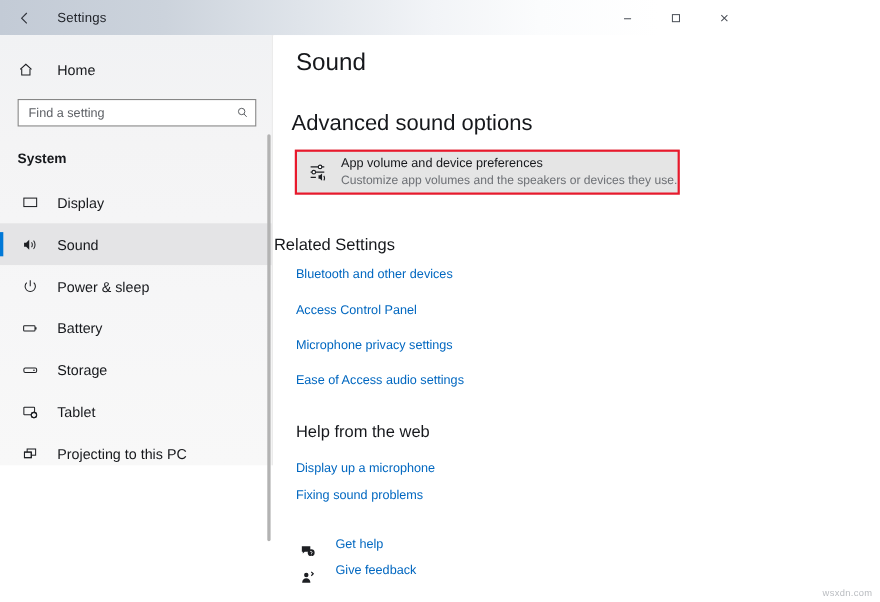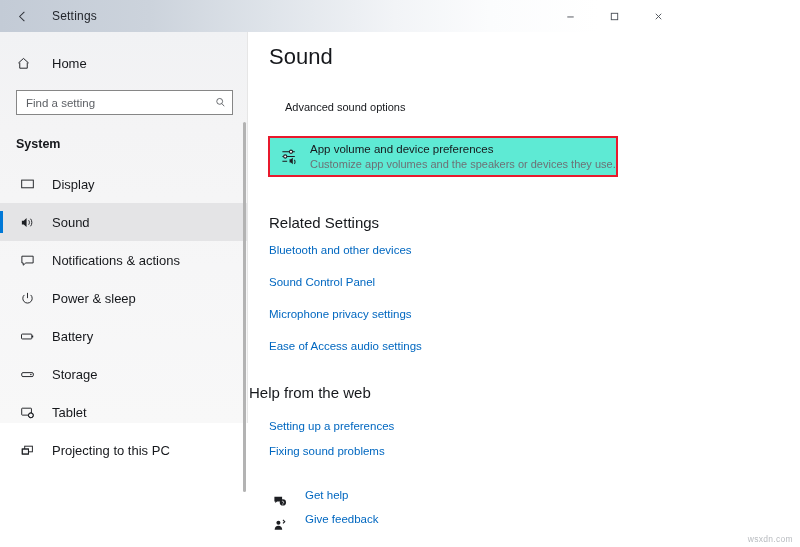--- a/index.html
+++ b/index.html
@@ -161,70 +161,70 @@
 
   .page-title {
     font-size: 22px;
     color: #16181c;
     padding-left: 20px;
     margin-top: 12px;
     font-weight: normal;
   }
 
   .section-head {
-    font-size: 11px;
-    color: #16181c;
-    padding-left: 36px;
+    font-size: 20px;
+    color: #16181c;
+    padding-left: 16px;
     margin-top: 31px;
     font-weight: normal;
   }
 
   .highlight-card {
     position: absolute;
     left: 19px;
     top: 104px;
     width: 350px;
     height: 41px;
     border: 2px solid #e8192c;
     display: flex;
     align-items: center;
-    background: #5eead4;
+    background: #e5e5e5;
   }
   .hc-icon {
     width: 40px;
     display: flex; align-items: center; justify-content: center;
     color: #1d1f23;
     flex: 0 0 auto;
   }
   .hc-text { display: flex; flex-direction: column; justify-content: center; }
   .hc-title { font-size: 11.5px; color: #16181c; line-height: 14px; }
   .hc-sub { font-size: 11px; color: #6d7075; line-height: 14px; margin-top: 1px; }
 
   .rel-head {
     font-size: 15px;
     color: #16181c;
-    padding-left: 20px;
     position: absolute;
     top: 182px;
   }
 
   .linklist { position: absolute; left: 20px; }
   .linklist a {
     display: block;
     font-size: 11.5px;
     color: #0067c0;
     text-decoration: none;
     line-height: 14px;
   }
   .rel-links { top: 211px; }
   .rel-links a { margin-bottom: 18px; }
 
   .help-head {
     font-size: 15px;
     color: #16181c;
+    padding-left: 20px;
     position: absolute;
     top: 352px;
   }
   .help-links { top: 387px; }
   .help-links a { margin-bottom: 11px; }
 
   .foot-links {
     position: absolute;
     left: 20px;
     top: 457px;
@@ -325,28 +325,20 @@
         <span class="nic">
           <svg width="15" height="15" viewBox="0 0 16 16" fill="none" stroke="currentColor" stroke-width="1">
             <path d="M2 6 H4 L7 3.2 V12.8 L4 10 H2 Z" fill="currentColor" stroke="none"></path>
             <path d="M9.2 5.6 C10.3 6.6 10.3 9.4 9.2 10.4"></path>
             <path d="M11.2 4 C13.1 5.8 13.1 10.2 11.2 12"></path>
           </svg>
         </span>
         <span class="nlbl">Sound</span>
       </div>
 
-      <div class="navitem">
-        <span class="nic">
-          <svg width="15" height="15" viewBox="0 0 16 16" fill="none" stroke="currentColor" stroke-width="1">
-            <path d="M2 3.4 H14 V10.6 H6.2 L3.4 13 V10.6 H2 Z"></path>
-          </svg>
-        </span>
-        <span class="nlbl">Notifications &amp; actions</span>
-      </div>
 
 
       <div class="navitem">
         <span class="nic">
           <svg width="15" height="15" viewBox="0 0 16 16" fill="none" stroke="currentColor" stroke-width="1">
             <path d="M4.6 4.2 A5 5 0 1 0 11.4 4.2"></path>
             <path d="M8 2 V7.6"></path>
           </svg>
         </span>
         <span class="nlbl">Power &amp; sleep</span>
@@ -421,29 +413,29 @@
       <span class="hc-text">
         <span class="hc-title">App volume and device preferences</span>
         <span class="hc-sub">Customize app volumes and the speakers or devices they use.</span>
       </span>
     </div>
 
     <div class="rel-head">Related Settings</div>
 
     <div class="linklist rel-links">
       <a href="#" style="color: rgb(0, 103, 192);">Bluetooth and other devices</a>
-      <a href="#" style="color: rgb(0, 103, 192);">Sound Control Panel</a>
+      <a href="#" style="color: rgb(0, 103, 192);">Access Control Panel</a>
       <a href="#" style="color: rgb(0, 103, 192);">Microphone privacy settings</a>
       <a href="#" style="color: rgb(0, 103, 192);">Ease of Access audio settings</a>
     </div>
 
     <div class="help-head">Help from the web</div>
 
     <div class="linklist help-links">
-      <a href="#" style="color: rgb(0, 103, 192);">Setting up a preferences</a>
+      <a href="#" style="color: rgb(0, 103, 192);">Display up a microphone</a>
       <a href="#" style="color: rgb(0, 103, 192);">Fixing sound problems</a>
     </div>
 
     <div class="foot-links">
       <div class="foot-row">
         <span class="fic">
           <svg width="14" height="14" viewBox="0 0 16 16" fill="none" stroke="currentColor" stroke-width="1">
             <path d="M1.6 3 H10.4 V8.6 H4.6 L2.6 10.4 V8.6 H1.6 Z" fill="currentColor" stroke="none"></path>
             <circle cx="11.3" cy="9.6" r="3.6" fill="currentColor" stroke="none"></circle>
             <path d="M10.2 8.6 A1.2 1.2 0 0 1 12.2 9.5 C12.2 10.3 11.3 10.3 11.3 11" stroke="#ffffff" stroke-width="0.9"></path>

